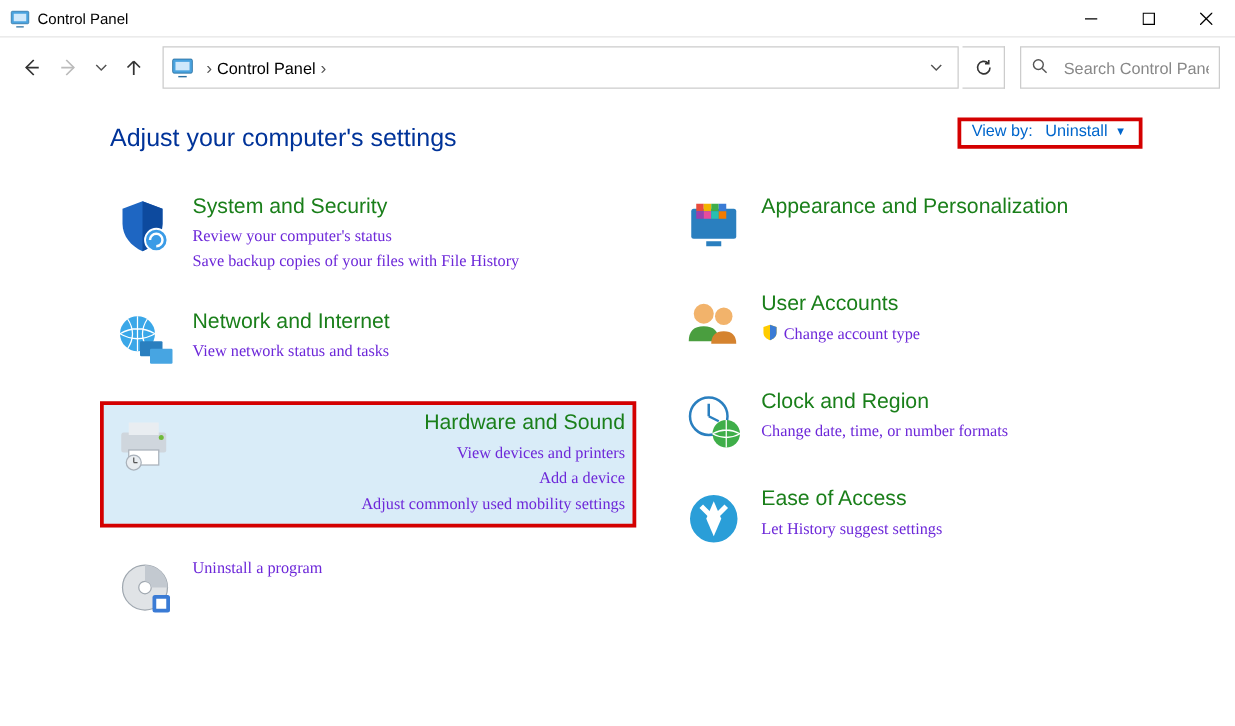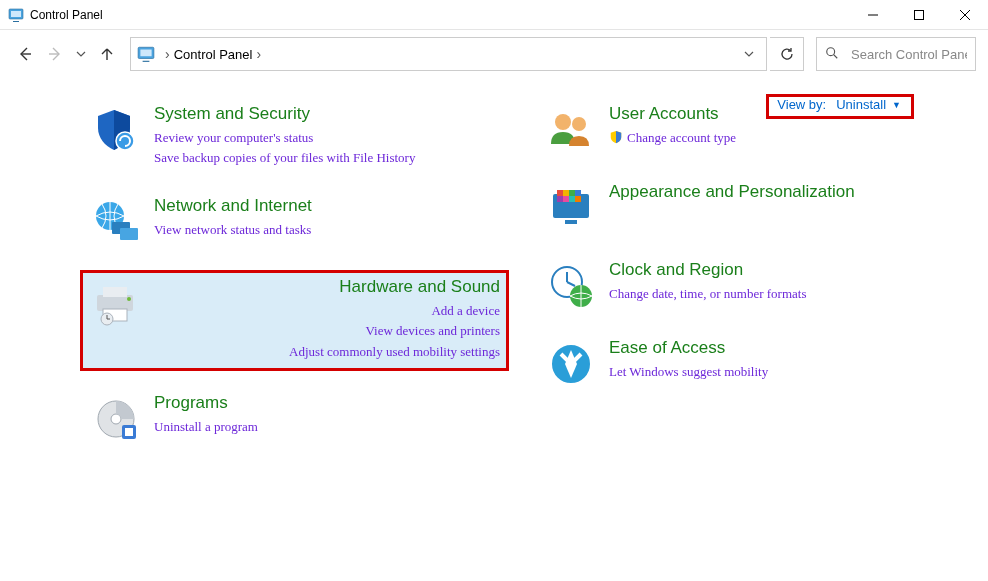--- a/index.html
+++ b/index.html
@@ -124,20 +124,21 @@
   <div class="search-box">
     <span class="sicon"><svg width="14" height="14" viewBox="0 0 16 16">
           <circle cx="6.5" cy="6.5" r="4.5" fill="none" stroke="#555" stroke-width="1.3"></circle>
           <line x1="10" y1="10" x2="14" y2="14" stroke="#555" stroke-width="1.3"></line>
         </svg></span>
     <input class="search-input" placeholder="Search Control Panel" style="">
   </div>
 </div>
 
 <div class="content">
+  <div class="heading">Adjust your computer's settings</div>
 
   <div class="viewby">
     <span class="viewby-label">View by:</span>
     <span class="viewby-value">
       <span>Uninstall</span>
         <span class="tri">▼</span>
     </span>
   </div>
 
   <div class="columns">
@@ -182,64 +183,43 @@
               <rect x="12" y="8" width="24" height="10" fill="#e9edf1"></rect>
               <rect x="12" y="30" width="24" height="12" fill="#fff" stroke="#aab2bb"></rect>
               <circle cx="38" cy="20" r="2" fill="#6fba3a"></circle>
               <circle cx="16" cy="40" r="6" fill="#e9edf1" stroke="#aab2bb"></circle>
               <line x1="16" y1="40" x2="16" y2="36" stroke="#555"></line>
               <line x1="16" y1="40" x2="19" y2="40" stroke="#555"></line>
             </svg>
         </div>
         <div class="cat-body">
           <div class="cat-title">Hardware and Sound</div>
+          <a class="cat-link">View devices and printers</a>
           <a class="cat-link">Add a device</a>
-          <a class="cat-link">View devices and printers</a>
           <a class="cat-link">Adjust commonly used mobility settings</a>
         </div>
       </div>
 
       <div class="category">
         <div class="cat-icon">
           <svg viewBox="0 0 48 48">
               <circle cx="24" cy="24" r="18" fill="#e0e3e6" stroke="#a0a8b0"></circle>
               <circle cx="24" cy="24" r="5" fill="#fff" stroke="#a0a8b0"></circle>
               <path d="M24 6 A18 18 0 0 1 42 24 L29 24 A5 5 0 0 0 24 19 Z" fill="#c3c9d0"></path>
               <rect x="30" y="30" width="14" height="14" rx="2" fill="#3a7bd5"></rect>
               <rect x="33" y="33" width="8" height="8" fill="#fff"></rect>
             </svg>
         </div>
         <div class="cat-body">
-          <div class="cat-title">Programs</div>
           <a class="cat-link">Uninstall a program</a>
         </div>
       </div>
     </div>
 
     <div class="col">
-
-      <div class="category">
-        <div class="cat-icon">
-          <svg viewBox="0 0 48 48">
-              <circle cx="16" cy="16" r="8" fill="#f2b36b"></circle>
-              <path d="M4 38 Q4 26 16 26 Q28 26 28 38 Z" fill="#4a9e3f"></path>
-              <circle cx="32" cy="18" r="7" fill="#f2b36b"></circle>
-              <path d="M22 40 Q22 30 32 30 Q42 30 42 40 Z" fill="#d5832f"></path>
-            </svg>
-        </div>
-        <div class="cat-body">
-          <div class="cat-title">User Accounts</div>
-          <a class="cat-link">
-            <span class="shield"><svg width="14" height="14" viewBox="0 0 16 16">
-                  <path d="M8 1 L14 3 V8 C14 12 11 14 8 15 C5 14 2 12 2 8 V3 Z" fill="#ffcc00"></path>
-                  <path d="M8 1 L14 3 V8 C14 12 11 14 8 15 Z" fill="#3a7bd5"></path>
-                </svg></span><span>Change account type</span>
-          </a>
-        </div>
-      </div>
 
       <div class="category">
         <div class="cat-icon">
           <svg viewBox="0 0 48 48">
               <rect x="6" y="10" width="36" height="24" rx="2" fill="#2a7fbf"></rect>
               <rect x="18" y="36" width="12" height="4" fill="#2a7fbf"></rect>
               <rect x="10" y="6" width="6" height="6" fill="#e84c3d"></rect>
               <rect x="16" y="6" width="6" height="6" fill="#f2b400"></rect>
               <rect x="22" y="6" width="6" height="6" fill="#3fae49"></rect>
               <rect x="28" y="6" width="6" height="6" fill="#3a7bd5"></rect>
@@ -250,20 +230,40 @@
             </svg>
         </div>
         <div class="cat-body">
           <div class="cat-title">Appearance and Personalization</div>
         </div>
       </div>
 
       <div class="category">
         <div class="cat-icon">
           <svg viewBox="0 0 48 48">
+              <circle cx="16" cy="16" r="8" fill="#f2b36b"></circle>
+              <path d="M4 38 Q4 26 16 26 Q28 26 28 38 Z" fill="#4a9e3f"></path>
+              <circle cx="32" cy="18" r="7" fill="#f2b36b"></circle>
+              <path d="M22 40 Q22 30 32 30 Q42 30 42 40 Z" fill="#d5832f"></path>
+            </svg>
+        </div>
+        <div class="cat-body">
+          <div class="cat-title">User Accounts</div>
+          <a class="cat-link">
+            <span class="shield"><svg width="14" height="14" viewBox="0 0 16 16">
+                  <path d="M8 1 L14 3 V8 C14 12 11 14 8 15 C5 14 2 12 2 8 V3 Z" fill="#ffcc00"></path>
+                  <path d="M8 1 L14 3 V8 C14 12 11 14 8 15 Z" fill="#3a7bd5"></path>
+                </svg></span><span>Change account type</span>
+          </a>
+        </div>
+      </div>
+
+      <div class="category">
+        <div class="cat-icon">
+          <svg viewBox="0 0 48 48">
               <circle cx="20" cy="20" r="15" fill="#fff" stroke="#2a7fbf" stroke-width="2"></circle>
               <line x1="20" y1="20" x2="20" y2="10" stroke="#2a7fbf" stroke-width="2"></line>
               <line x1="20" y1="20" x2="28" y2="24" stroke="#2a7fbf" stroke-width="2"></line>
               <circle cx="34" cy="34" r="11" fill="#3fae49"></circle>
               <path d="M23 34 Q34 28 45 34 M23 34 Q34 40 45 34 M34 23 V45" stroke="#fff" stroke-width="1" fill="none"></path>
             </svg>
         </div>
         <div class="cat-body">
           <div class="cat-title">Clock and Region</div>
           <a class="cat-link">Change date, time, or number formats</a>
@@ -274,19 +274,19 @@
         <div class="cat-icon">
           <svg viewBox="0 0 48 48">
               <circle cx="24" cy="24" r="20" fill="#2a9ed8"></circle>
               <circle cx="24" cy="24" r="20" fill="none" stroke="#fff" stroke-width="2"></circle>
               <path d="M24 10 L30 24 L24 38 L18 24 Z" fill="#fff"></path>
               <path d="M14 14 L24 24 M34 14 L24 24" stroke="#fff" stroke-width="4"></path>
             </svg>
         </div>
         <div class="cat-body">
           <div class="cat-title">Ease of Access</div>
-          <a class="cat-link">Let Windows suggest mobility</a>
+          <a class="cat-link">Let History suggest settings</a>
         </div>
       </div>
 
     </div>
   </div>
 </div>
 
 </body></html>

